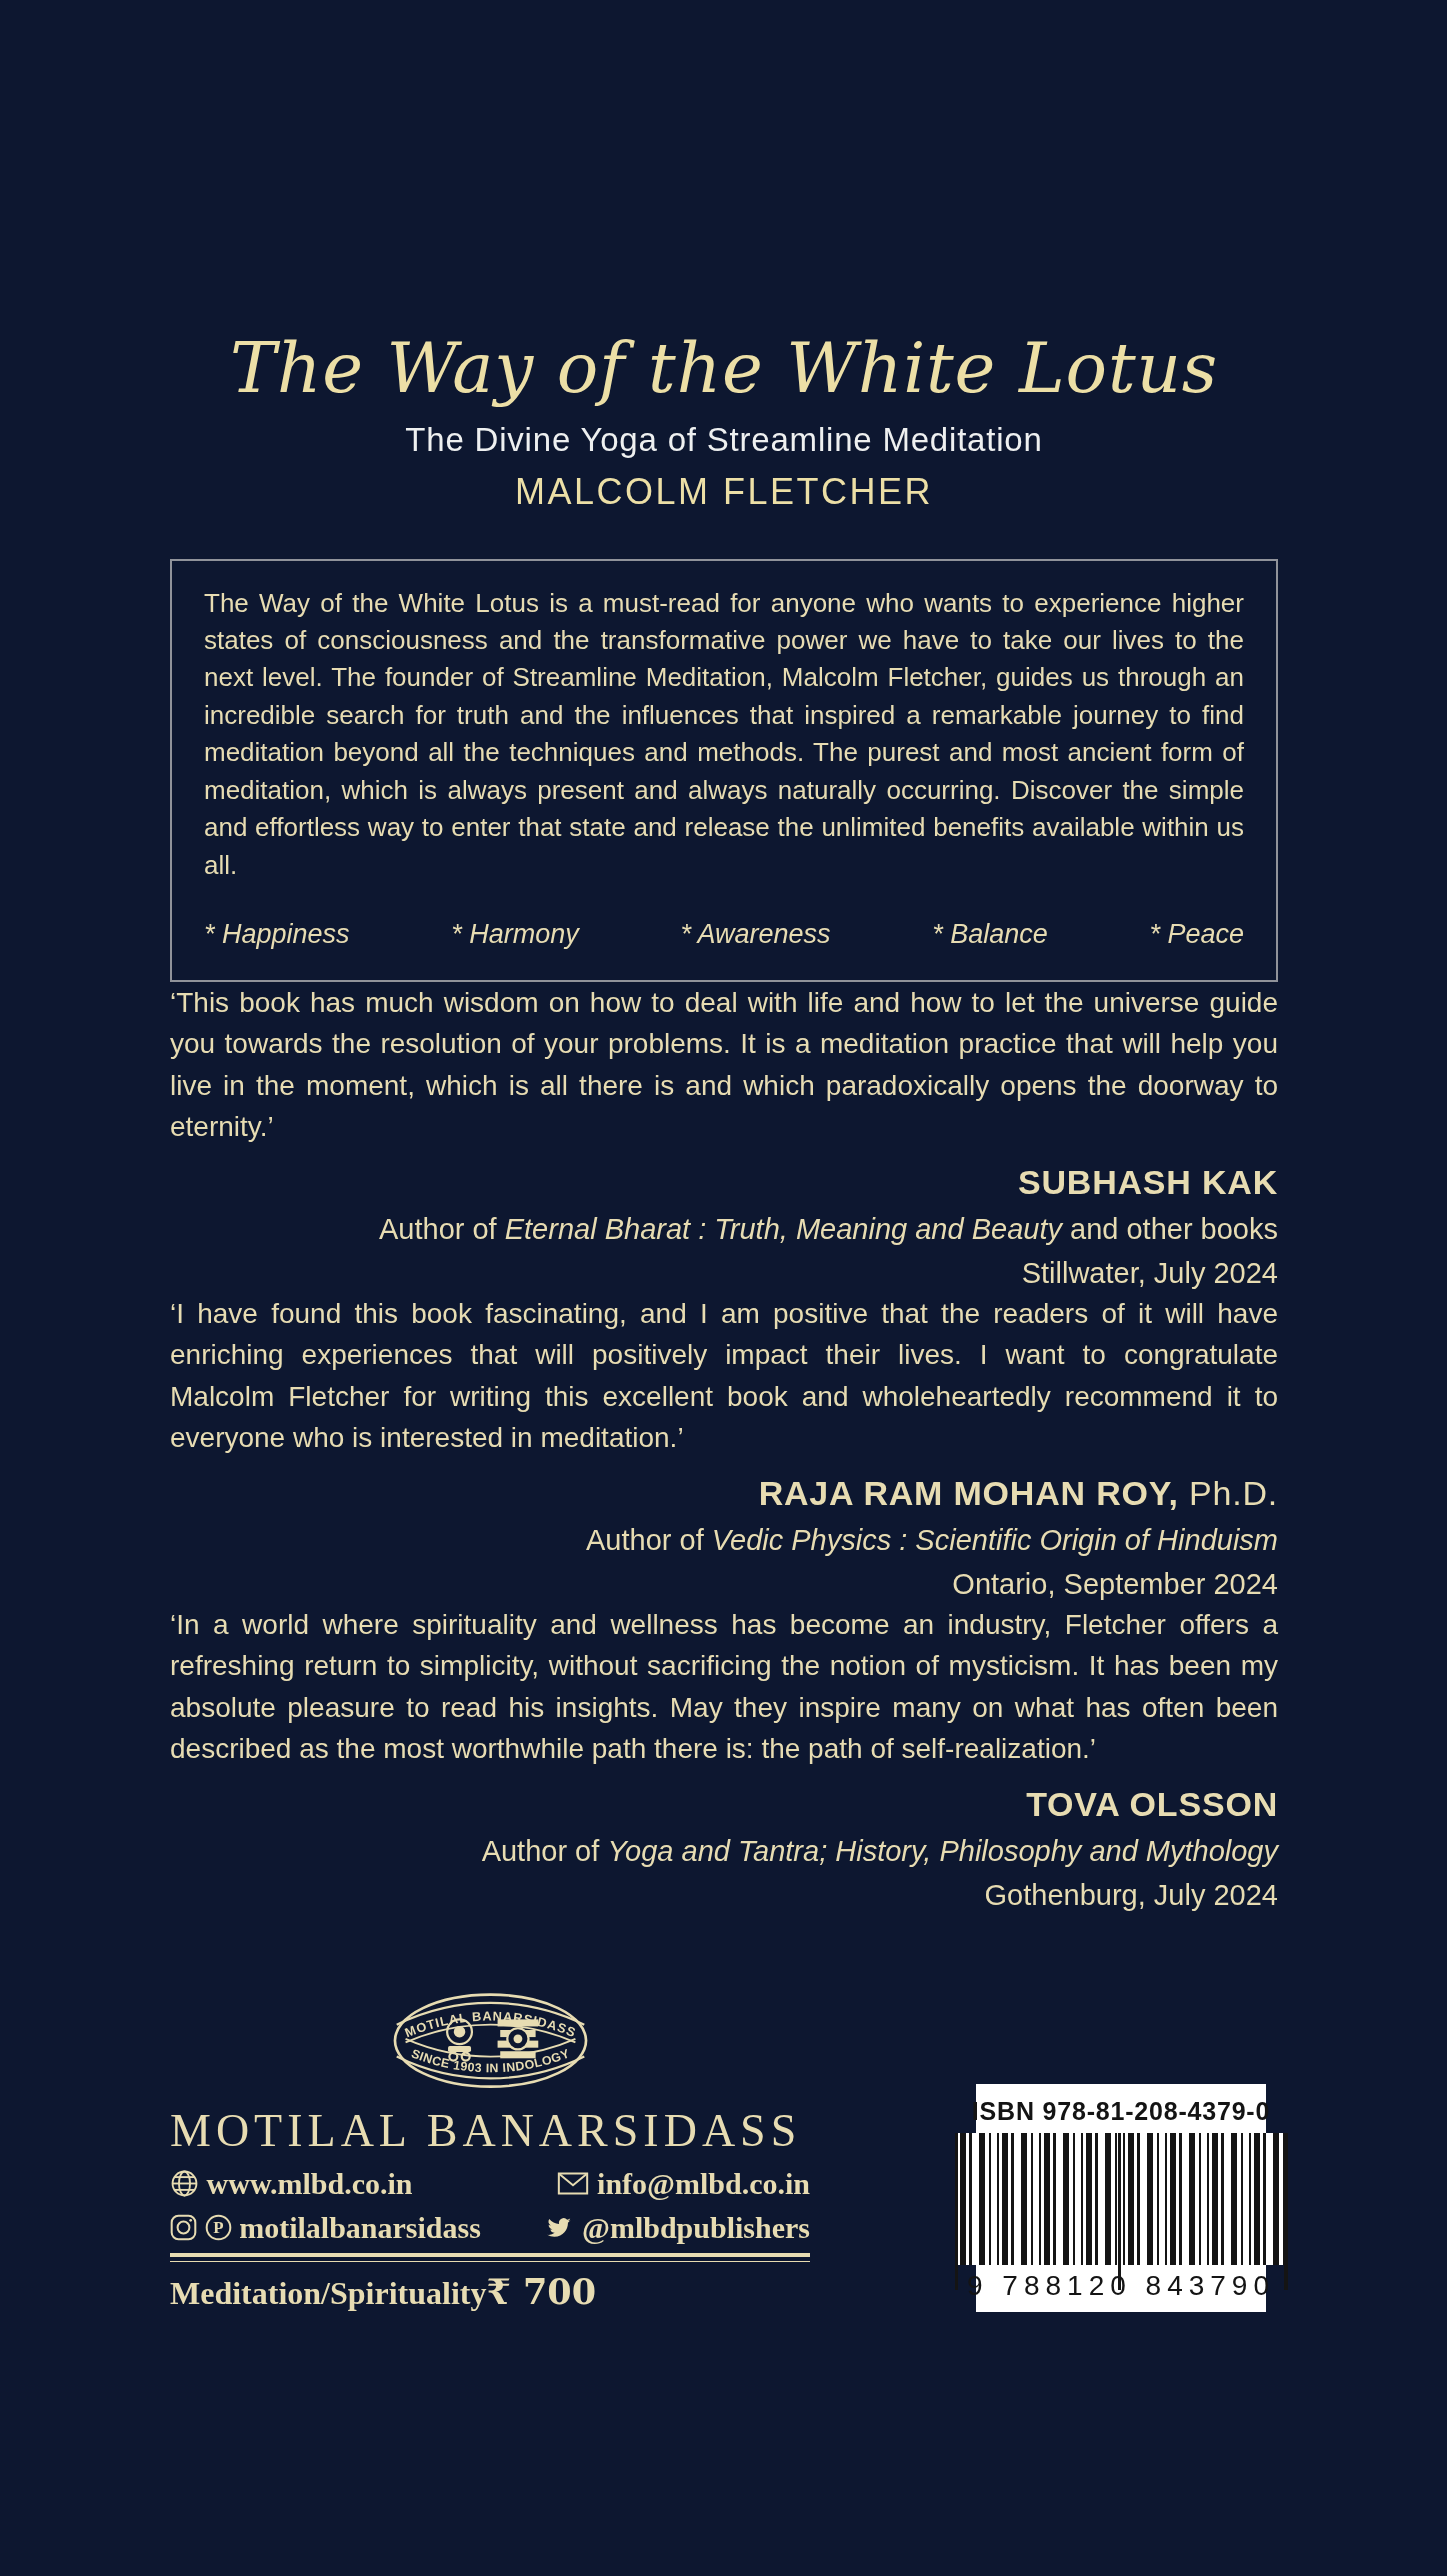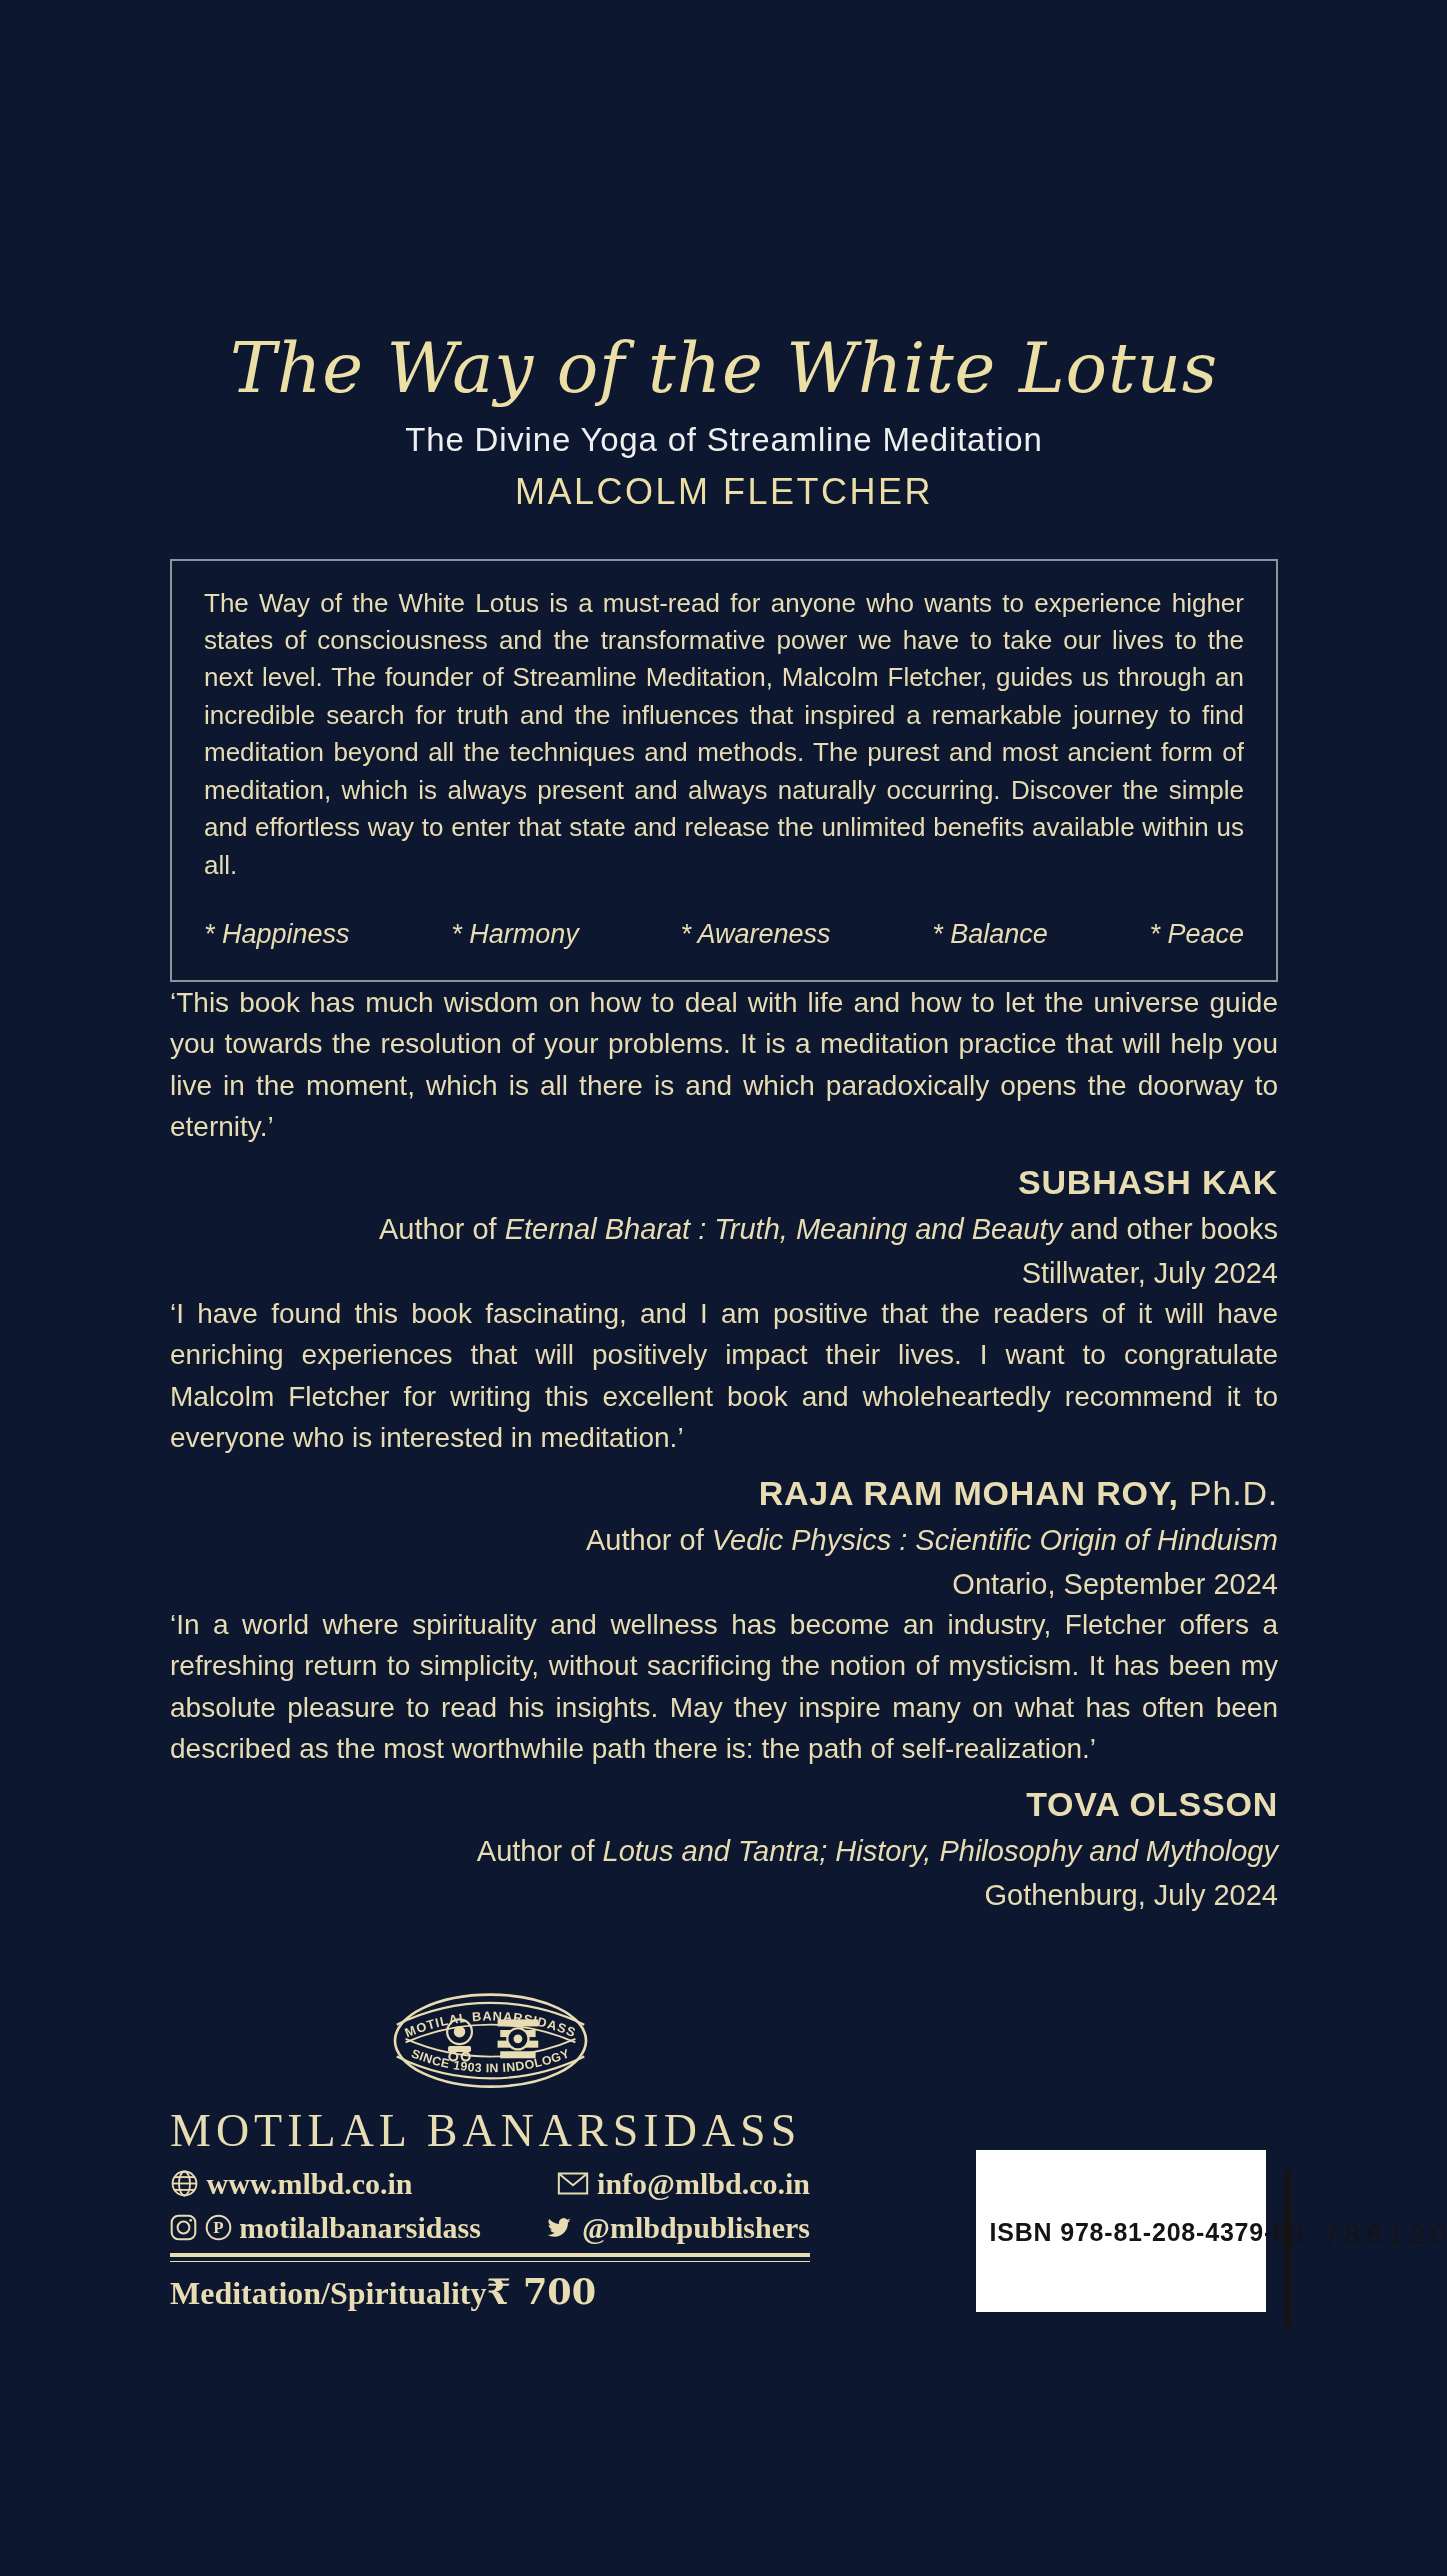--- a/index.html
+++ b/index.html
@@ -78,21 +78,21 @@
   .cat-row{
     margin-top:8.4px; display:flex; align-items:baseline;
     font-family:"Liberation Serif", serif; font-weight:bold;
   }
   .category{font-size:32px;}
   .price{font-size:35px; padding-right:47px; font-family:"DejaVu Serif", serif;}
 
   
   .barcode{
     width:290px; background:var(--barcode-bg); padding:13.5px 13.5px 10px 13.5px;
-    display:flex; flex-direction:row; align-items:center; margin-right:12px;
+    display:flex; flex-direction:column; align-items:center; margin-right:12px;
     position:relative;
   }
   .isbn-label{
     color:var(--barcode-ink); font-weight:bold; font-size:25px; letter-spacing:0.8px;
     white-space:nowrap;
   }
   .bars{
     margin-top:6.8px; width:333px; height:132px; position:relative;
     background-image:repeating-linear-gradient(90deg,
       var(--barcode-ink) 0 2.5px,  var(--barcode-bg) 2.5px 5px,
@@ -148,21 +148,21 @@
         <div class="attr-name"><span>RAJA RAM MOHAN ROY,</span><span class="name-suffix"> Ph.D.</span></div>
         <div class="attr-credit"><span>Author of </span><span class="work-title">Vedic Physics : Scientific Origin of Hinduism</span><span></span></div>
         <div class="attr-place">Ontario, September 2024</div>
       </div>
     </section>
 
     <section class="endorsement">
       <p class="quote">‘In a world where spirituality and wellness has become an industry,  Fletcher offers a refreshing return to simplicity,  without sacrificing the notion of mysticism. It has been my absolute pleasure to read his insights.  May they inspire many on what has often been described as the most worthwhile path there is: the path of self-realization.’</p>
       <div class="attribution">
         <div class="attr-name"><span>TOVA OLSSON</span><span class="name-suffix"></span></div>
-        <div class="attr-credit"><span>Author of </span><span class="work-title">Lotus and Tantra; History, Philosophy and  Mythology</span><span></span></div>
+        <div class="attr-credit"><span>Author of </span><span class="work-title">Yoga and Tantra; History, Philosophy and  Mythology</span><span></span></div>
         <div class="attr-place">Gothenburg,  July 2024</div>
       </div>
     </section>
 
     <footer class="footer">
       <div class="publisher-col">
 
         <svg class="logo" viewBox="0 0 240 130" aria-hidden="true">
           <defs>
             <path id="arcTop" d="M 18 64 A 240 240 0 0 1 222 64"></path>

